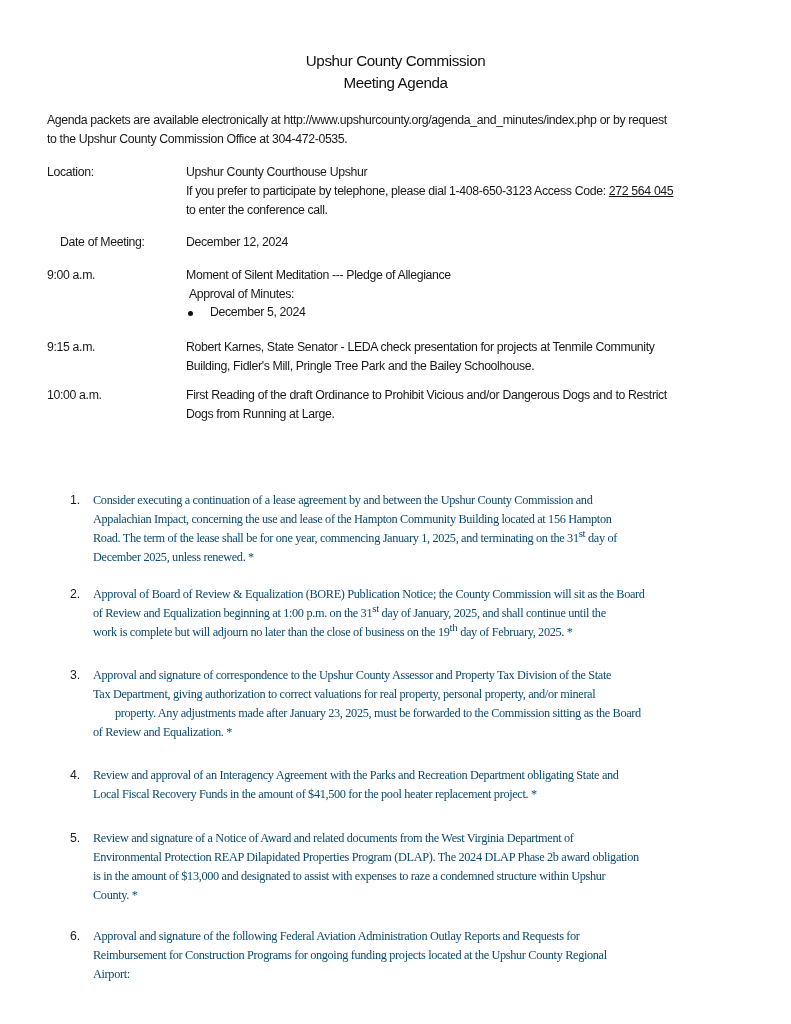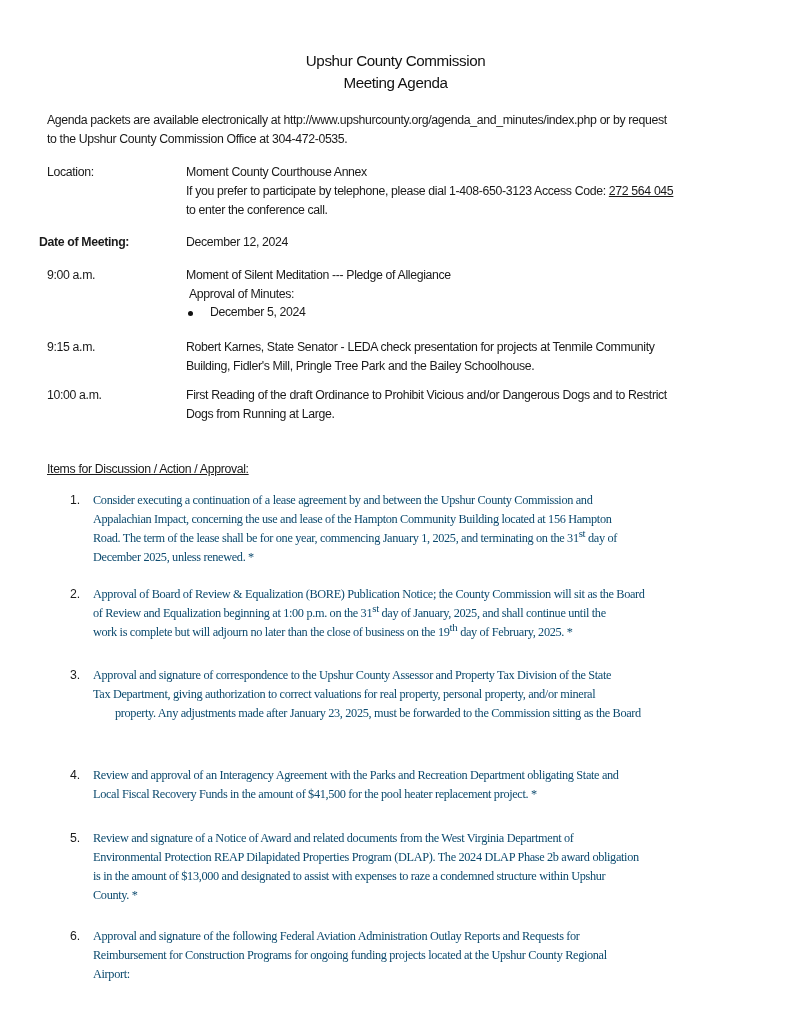--- a/index.html
+++ b/index.html
@@ -23,42 +23,41 @@
 
 <div class="page">
 
   <div class="title" style="top:52px;">Upshur County Commission</div>
   <div class="title" style="top:74px;">Meeting Agenda</div>
 
   <div class="t" style="left:47px; top:111px;">Agenda packets are available electronically at http://www.upshurcounty.org/agenda_and_minutes/index.php or by request</div>
   <div class="t" style="left:47px; top:130px;">to the Upshur County Commission Office at 304-472-0535.</div>
 
   <div class="t" style="left:47px; top:163px;">Location:</div>
-  <div class="t" style="left:186px; top:163px;">Moment County Courthouse Annex</div>
+  <div class="t" style="left:186px; top:163px;">Upshur County Courthouse Upshur</div>
   <div class="t" style="left:186px; top:182px;"><span>If you prefer to participate by telephone, please dial 1-408-650-3123 Access Code: </span><span class="u">272 564 045</span></div>
   <div class="t" style="left:186px; top:201px;">to enter the conference call.</div>
 
-  <div class="t" style="left:39px; top:233px;font-weight:bold;">Date of Meeting:</div>
+  <div class="t" style="left:60px; top:233px;">Date of Meeting:</div>
   <div class="t" style="left:186px; top:233px;">December 12, 2024</div>
 
   <div class="t" style="left:47px; top:266px;">9:00 a.m.</div>
   <div class="t" style="left:186px; top:266px;">Moment of Silent Meditation --- Pledge of Allegiance</div>
   <div class="t" style="left:189px; top:285px;">Approval of Minutes:</div>
   <div class="bullet" style="left:188px; top:311px;"></div>
   <div class="t" style="left:210px; top:303px;">December 5, 2024</div>
 
   <div class="t" style="left:47px; top:338px;">9:15 a.m.</div>
   <div class="t" style="left:186px; top:338px;">Robert Karnes, State Senator - LEDA check presentation for projects at Tenmile Community</div>
   <div class="t" style="left:186px; top:357px;">Building, Fidler's Mill, Pringle Tree Park and the Bailey Schoolhouse.</div>
 
   <div class="t" style="left:47px; top:386px;">10:00 a.m.</div>
   <div class="t" style="left:186px; top:386px;">First Reading of the draft Ordinance to Prohibit Vicious and/or Dangerous Dogs and to Restrict</div>
   <div class="t" style="left:186px; top:405px;">Dogs from Running at Large.</div>
 
-  <div class="t u" style="left:47px; top:460px;">Items for Discussion / Action / Approval:</div>
 
   <div class="num" style="left:70px; top:491px;">1.</div>
   <div class="para" style="left:93px; top:491px; width:652px;">
     <div class="just" style="display: block; white-space: nowrap;">Consider executing a continuation of a lease agreement by and between the Upshur County Commission and</div>
     <div class="just" style="display: block; white-space: nowrap;">Appalachian Impact, concerning the use and lease of the Hampton Community Building located at 156 Hampton</div>
     <div class="just" style="display: block; white-space: nowrap;"><span>Road. The term of the lease shall be for one year, commencing January 1, 2025, and terminating on the 31</span><sup>st</sup><span> day of</span></div>
     <div style="display: block; white-space: nowrap;">December 2025, unless renewed. *</div>
   </div>
 
   <div class="num" style="left:70px; top:585px;">2.</div>
@@ -66,20 +65,21 @@
     <div style="display: block; white-space: nowrap;">Approval of Board of Review &amp; Equalization (BORE) Publication Notice; the County Commission will sit as the Board</div>
     <div style="display: block; white-space: nowrap;"><span>of Review and Equalization beginning at 1:00 p.m. on the 31</span><sup>st</sup><span> day of January, 2025, and shall continue until the</span></div>
     <div style="display: block; white-space: nowrap;"><span>work is complete but will adjourn no later than the close of business on the 19</span><sup>th</sup><span> day of February, 2025. *</span></div>
   </div>
 
   <div class="num" style="left:70px; top:666px;">3.</div>
   <div class="para" style="left:93px; top:666px; width:652px;">
     <div style="display: block; white-space: nowrap;">Approval and signature of correspondence to the Upshur County Assessor and Property Tax Division of the State</div>
     <div style="display: block; white-space: nowrap;">Tax Department, giving authorization to correct valuations for real property, personal property, and/or mineral</div>
     <div style="display: block; white-space: nowrap; padding-left: 22px;">property.  Any adjustments made after January 23, 2025, must be forwarded to the Commission sitting as the Board</div>
+    <div style="display: block; white-space: nowrap;">of Review and Equalization. *</div>
   </div>
 
   <div class="num" style="left:70px; top:766px;">4.</div>
   <div class="para" style="left:93px; top:766px; width:652px;">
     <div style="display: block; white-space: nowrap;">Review and approval of an Interagency Agreement with the Parks and Recreation Department obligating State and</div>
     <div style="display: block; white-space: nowrap;">Local Fiscal Recovery Funds in the amount of $41,500 for the pool heater replacement project. *</div>
   </div>
 
   <div class="num" style="left:70px; top:829px;">5.</div>
   <div class="para" style="left:93px; top:829px; width:652px;">

